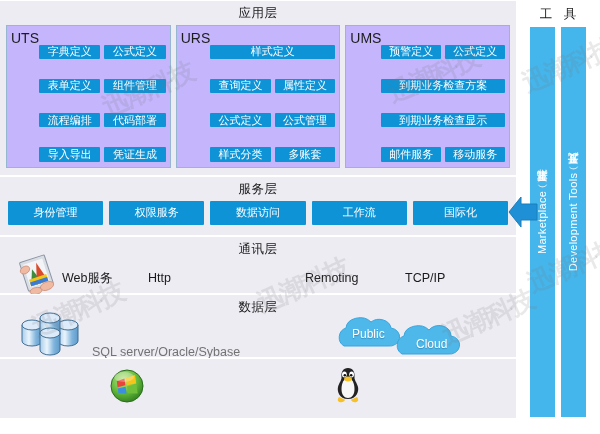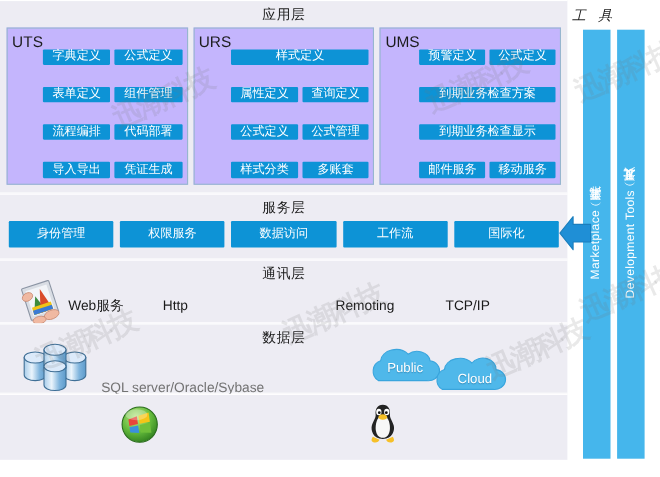--- a/index.html
+++ b/index.html
@@ -212,28 +212,27 @@
 
   
   .tools-panel {
     position: relative;
     width: 84px;
     height: 434px;
     background: #ffffff;
     box-sizing: border-box;
   }
   .tools-title {
-    text-align: left;
+    text-align: center;
     font-size: 12.5px;
     color: #1a1a1a;
     padding-top: 8px;
     letter-spacing: 4px;
     padding-left: 4px;
     line-height: 1;
-    font-style: italic;
   }
   .tool-bars {
     display: flex;
     gap: 6px;
     padding: 6px 14px 8px 14px;
     box-sizing: border-box;
     height: 404px;
   }
   .tool-bar {
     flex: 1;
@@ -297,22 +296,22 @@
           </div>
         </div>
 
         <div class="group">
           <div class="group-title">URS</div>
           <div class="group-rows">
             <div class="row">
               <div class="cell">样式定义</div>
             </div>
             <div class="row">
+              <div class="cell">查询定义</div>
               <div class="cell">属性定义</div>
-              <div class="cell">查询定义</div>
             </div>
             <div class="row">
               <div class="cell">公式定义</div>
               <div class="cell">公式管理</div>
             </div>
             <div class="row">
               <div class="cell">样式分类</div>
               <div class="cell">多账套</div>
             </div>
           </div>

